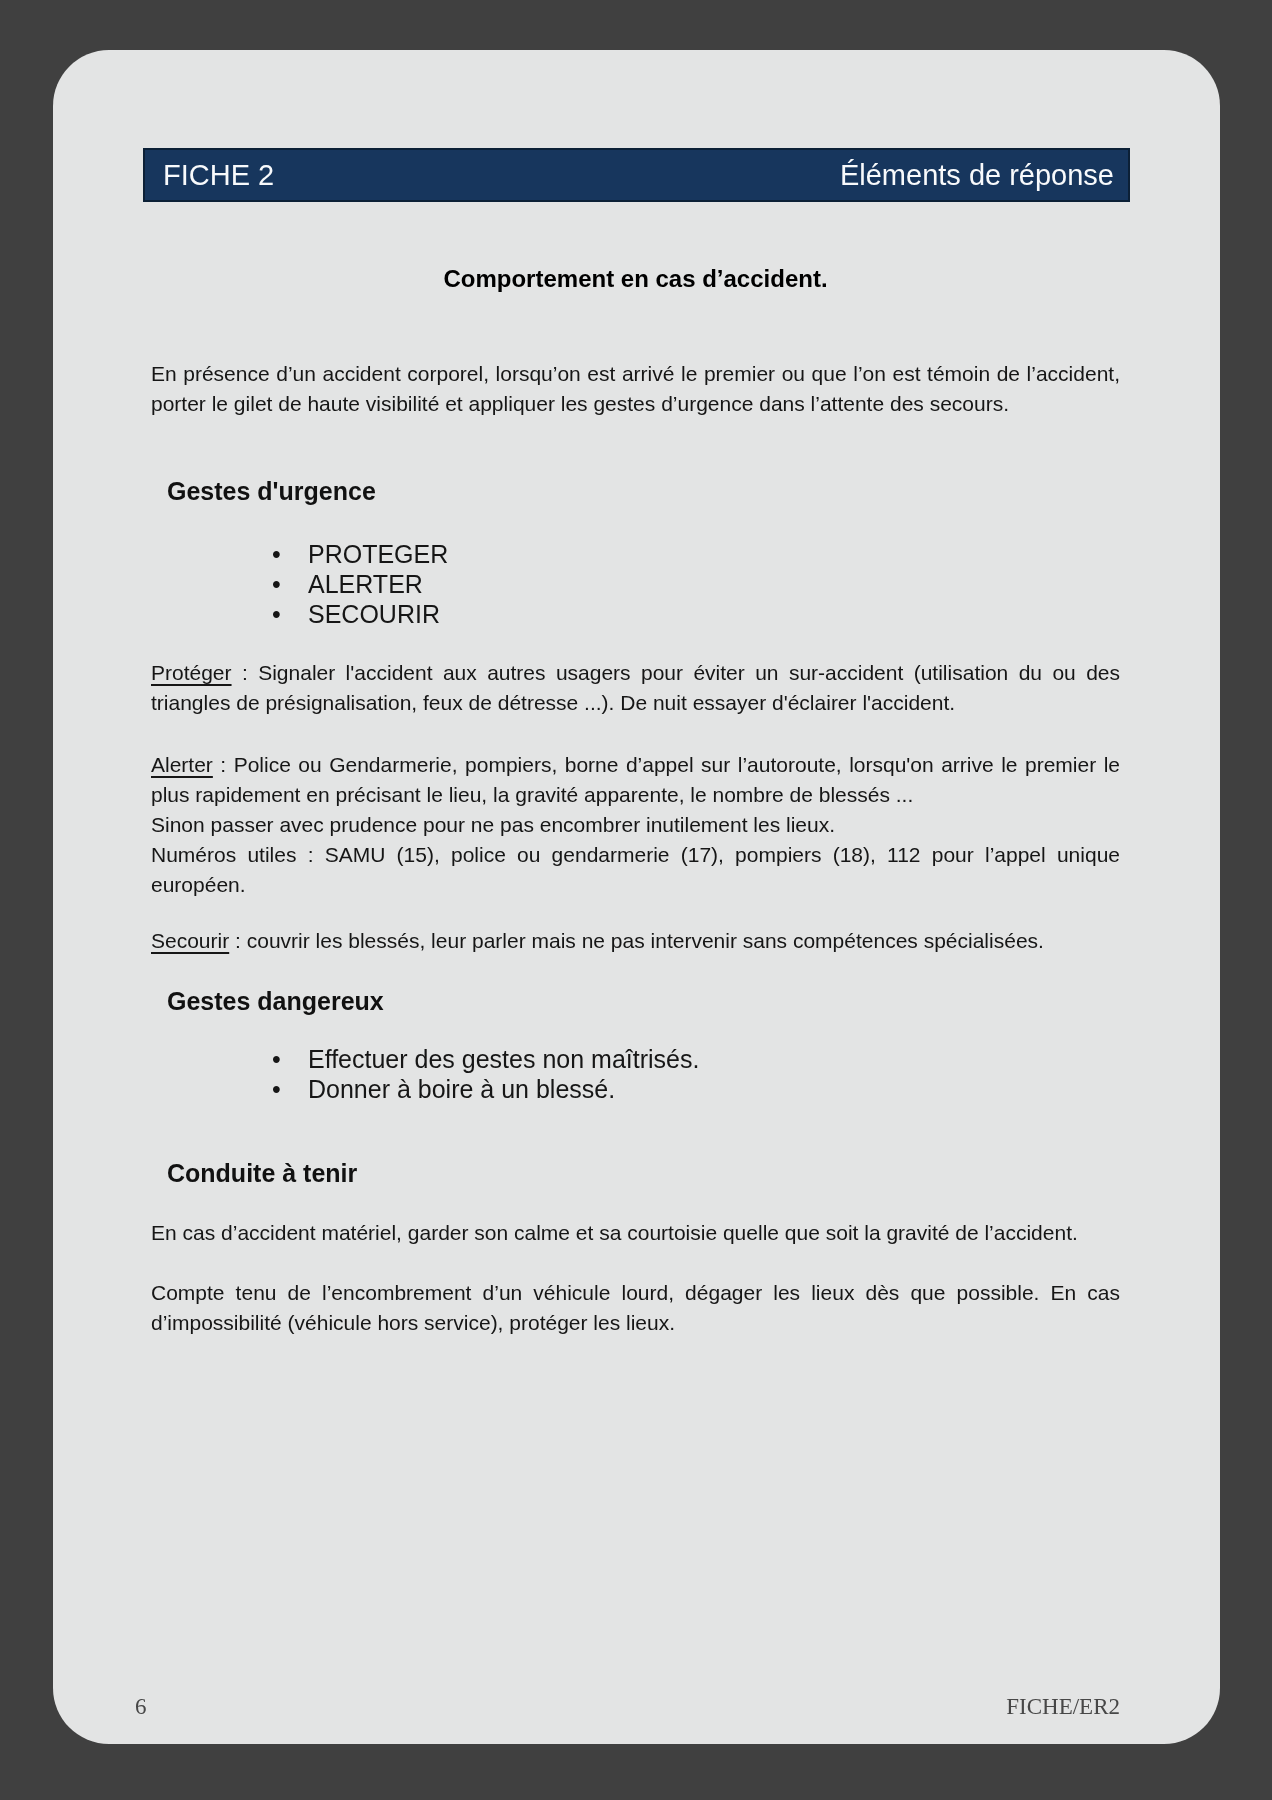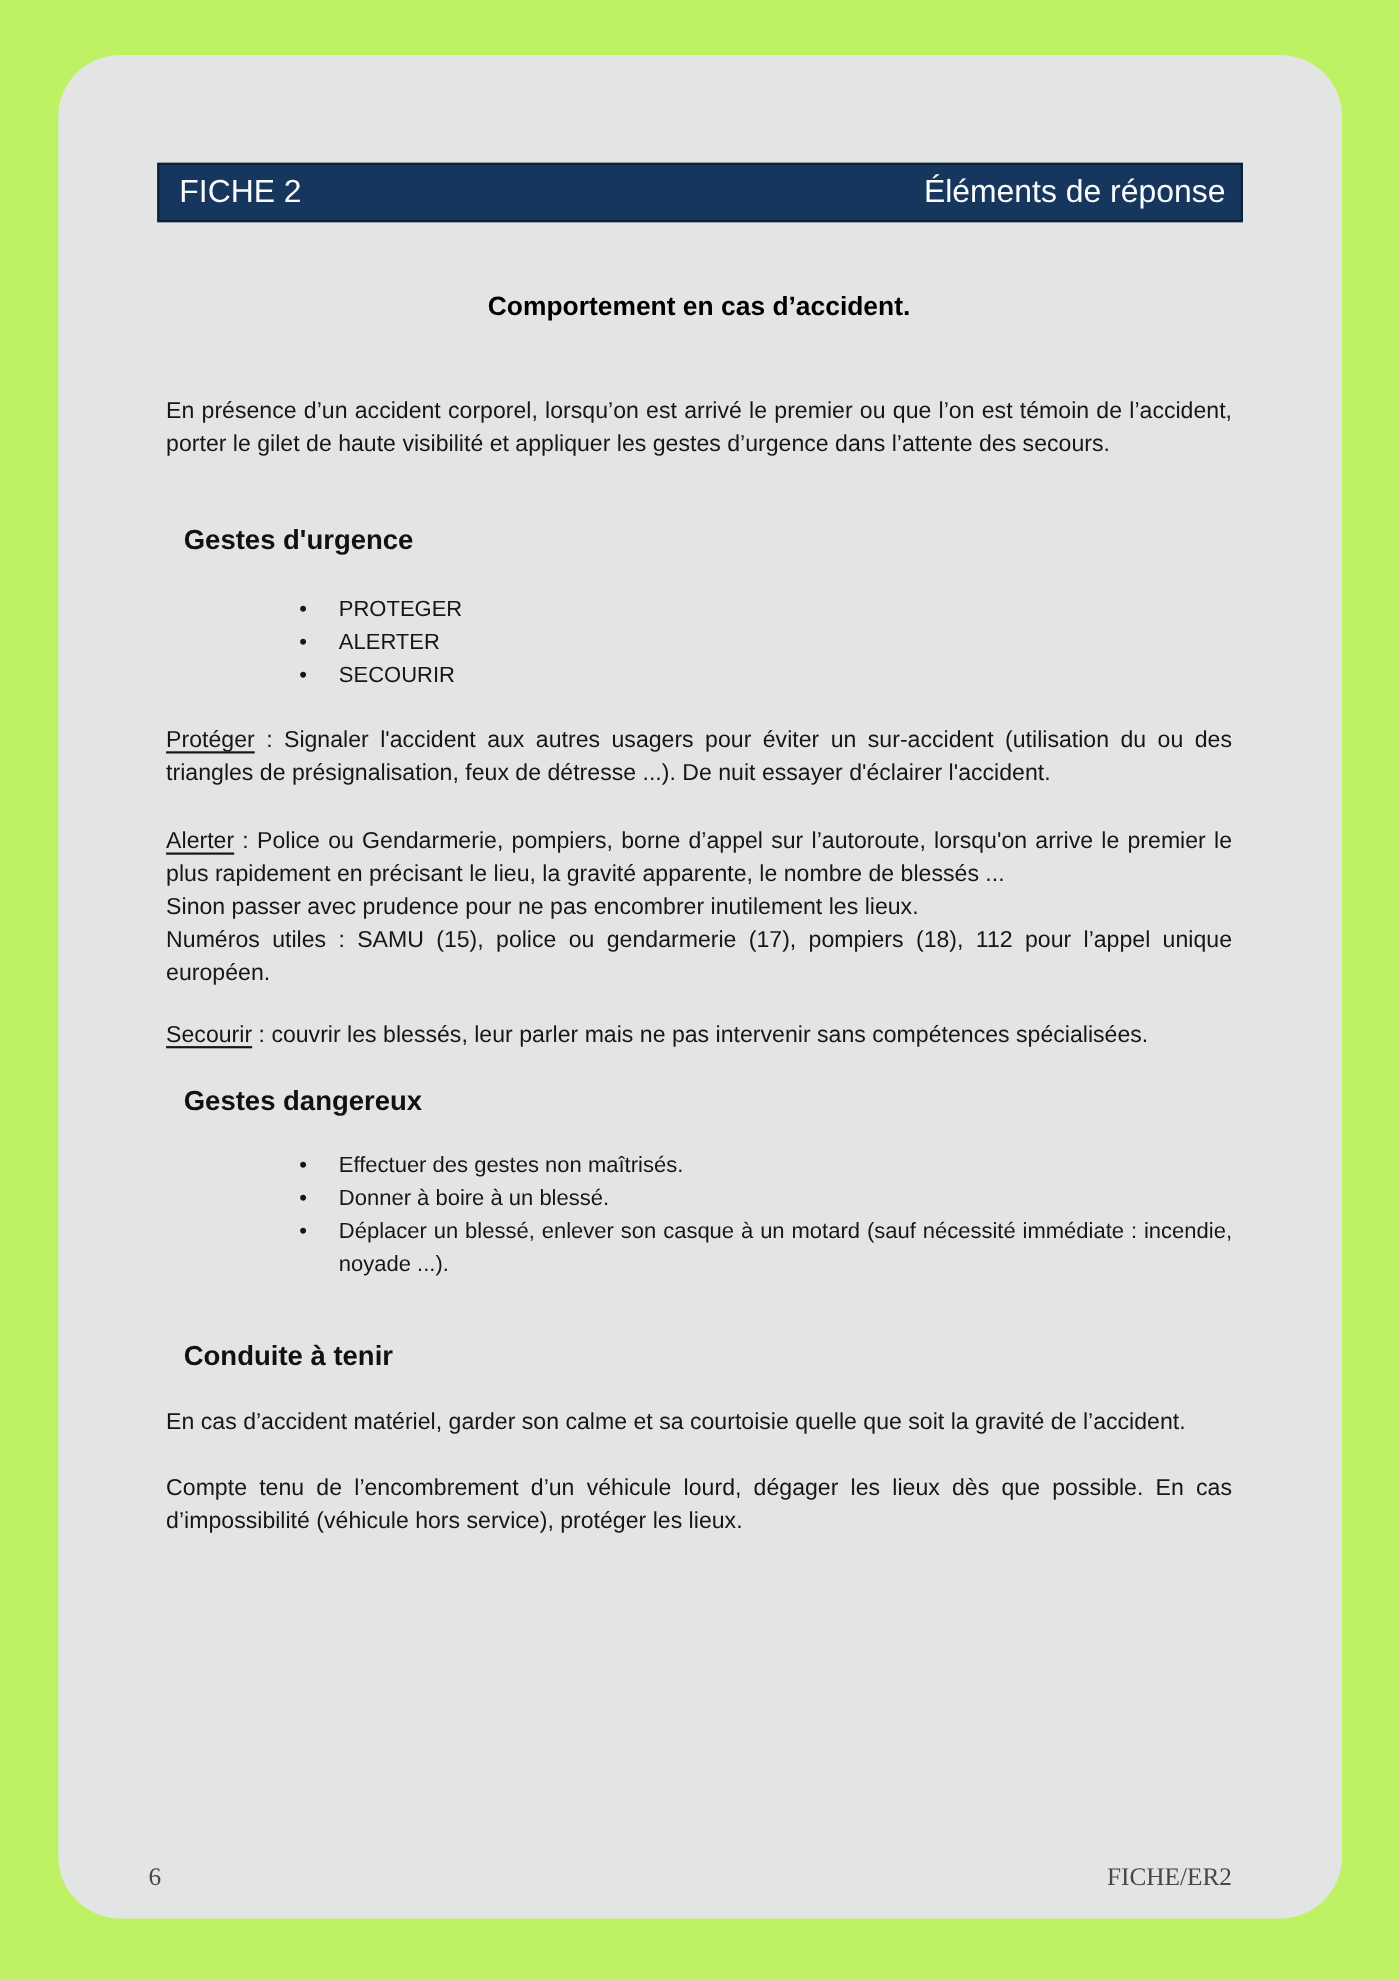--- a/index.html
+++ b/index.html
@@ -8,21 +8,21 @@
     background: #ffffff;
     width: 1272px;
     height: 1800px;
     overflow: hidden;
     font-family: "Liberation Sans", "DejaVu Sans", sans-serif;
   }
   .stage {
     position: relative;
     width: 1272px;
     height: 1800px;
-    background: #bef264;
+    background: #404040;
   }
   .card {
     position: absolute;
     left: 53px;
     top: 50px;
     width: 1167px;
     height: 1694px;
     background: #e3e4e4;
     border-radius: 56px;
     box-sizing: border-box;
@@ -76,21 +76,21 @@
   ul.bullets {
     list-style: none;
     margin: 0;
     padding: 0 0 0 121px;
   }
   ul.bullets.first  { margin-top: 33px; }
   ul.bullets.second { margin-top: 28px; }
   ul.bullets li {
     position: relative;
     padding-left: 36px;
-    font-size: 20px;
+    font-size: 25px;
     line-height: 30px;
     color: #161616;
     text-align: justify;
   }
   ul.bullets li::before {
     content: "\2022";
     position: absolute;
     left: 0;
     top: 0;
   }
@@ -145,21 +145,20 @@
       <p class="para lead-para protect"><span class="lead">Protéger</span><span> : Signaler l'accident aux autres usagers pour éviter un sur-accident (utilisation du ou des triangles de présignalisation, feux de détresse ...). De nuit essayer d'éclairer l'accident.</span></p>
 
       <p class="para lead-para alert"><span class="lead">Alerter</span><span> : Police ou Gendarmerie, pompiers, borne d’appel sur l’autoroute, lorsqu'on arrive le premier le plus rapidement en précisant le lieu, la gravité apparente, le nombre de blessés ...</span><span class="block-line">Sinon passer avec prudence pour ne pas encombrer inutilement les lieux.</span><span class="block-line">Numéros utiles : SAMU (15), police ou gendarmerie (17), pompiers (18), 112 pour l’appel unique européen.</span></p>
 
       <p class="para lead-para rescue"><span class="lead">Secourir</span><span> : couvrir les blessés, leur parler mais ne pas intervenir sans compétences spécialisées.</span></p>
 
       <h2 class="subhead dangereux">Gestes dangereux</h2>
       <ul class="bullets second">
         <li>Effectuer des gestes non maîtrisés.</li>
         <li>Donner à boire à un blessé.</li>
-        <li>Déplacer un blessé, enlever son casque à un motard (sauf nécessité immédiate : incendie, noyade ...).</li>
       </ul>
 
       <h2 class="subhead conduite">Conduite à tenir</h2>
       <p class="para conduite-p1">En cas d’accident matériel, garder son calme et sa courtoisie quelle que soit la gravité de l’accident.</p>
       <p class="para conduite-p2">Compte tenu de l’encombrement d’un véhicule lourd, dégager les lieux dès que possible. En cas d’impossibilité (véhicule hors service), protéger les lieux.</p>
 
       <div class="footer">
         <span>6</span>
         <span>FICHE/ER2</span>
       </div>

